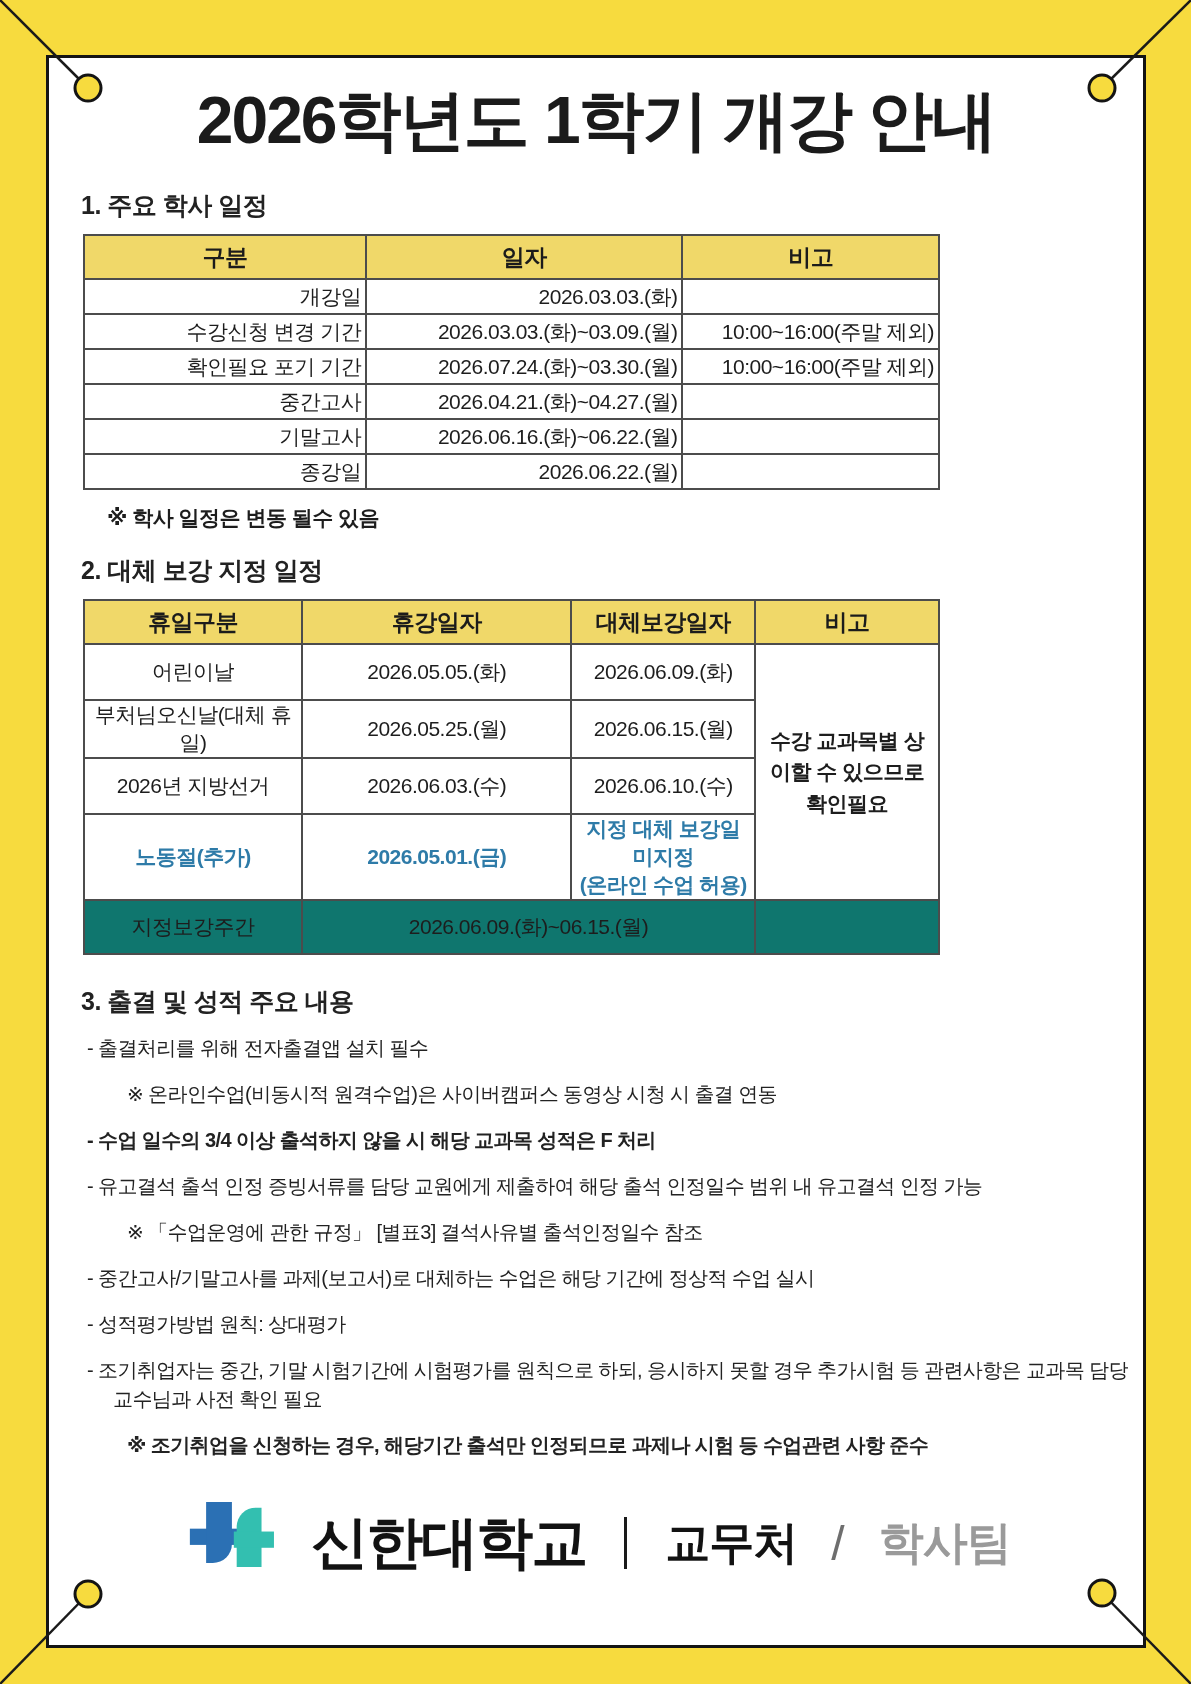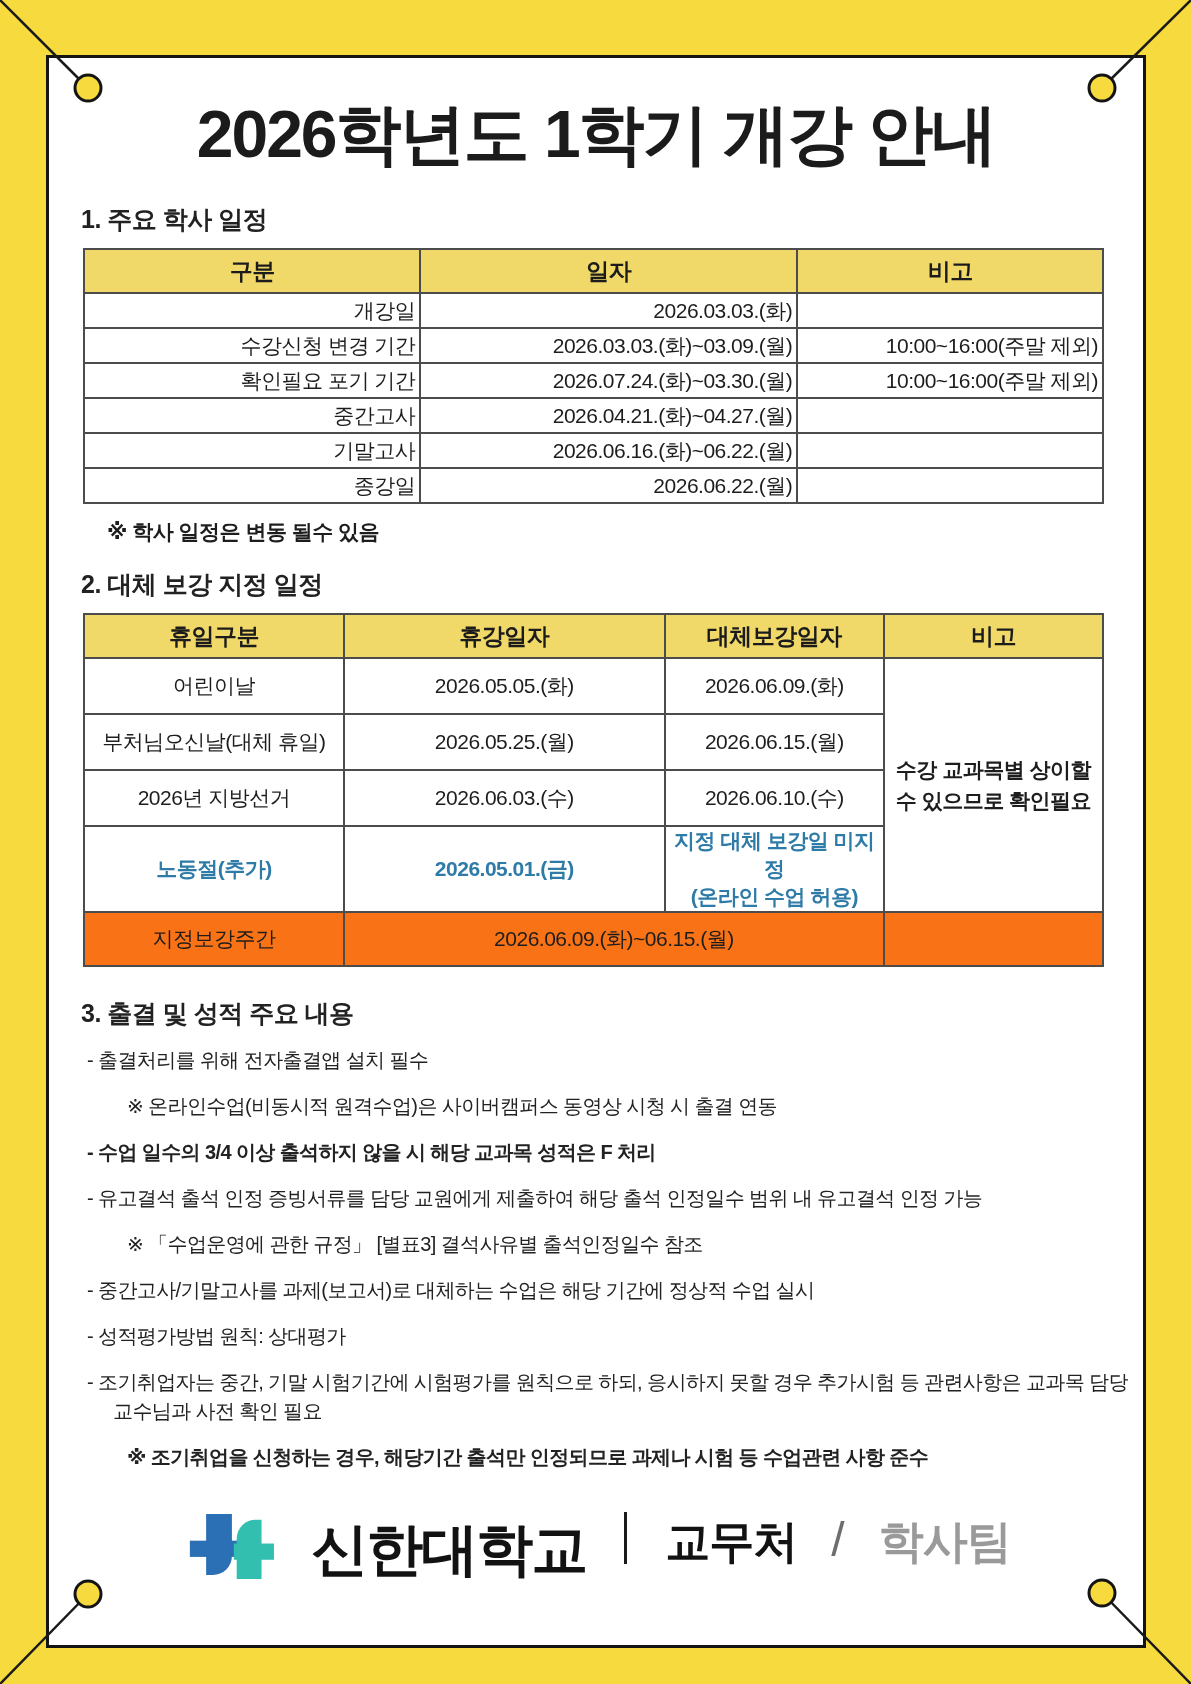--- a/index.html
+++ b/index.html
@@ -9,51 +9,51 @@
     font-family:"Liberation Sans","DejaVu Sans",sans-serif;
     color:#1d1d1d;
   }
   .panel{
     position:absolute;left:46px;top:55px;width:1100px;height:1593px;
     background:#ffffff;border:3px solid #141414;box-sizing:border-box;
   }
   .corners{position:absolute;left:0;top:0;width:1191px;height:1684px;pointer-events:none;}
   .content{position:relative;width:100%;height:100%;box-sizing:border-box;padding:0 24px;}
   .poster-title{
-    margin:32px 0 0 0;text-align:center;
+    margin:18px 0 0 0;text-align:center;
     font-size:66px;font-weight:900;letter-spacing:-2px;color:#1b1b1b;line-height:1.35;
   }
   .section-heading{
     font-size:25px;font-weight:600;color:#222;margin:24px 0 12px 8px;letter-spacing:-0.5px;
   }
   .h2{margin-top:22px;}
   .h3{margin-top:30px;margin-bottom:0;}
-  table{border-collapse:collapse;margin-left:10px;width:1021px;table-layout:fixed;}
+  table{border-collapse:collapse;margin-left:10px;width:857px;table-layout:fixed;}
   th,td{
     border:2px solid #4c4c4c;text-align:center;vertical-align:middle;
     font-size:21px;letter-spacing:-0.5px;padding:0 4px;box-sizing:border-box;
   }
   th{background:#F0D869;font-size:23px;font-weight:700;height:44px;color:#1b1b1b;}
   .t1 td{height:35px;text-align:right;}
   .t2 td{height:56px;}
   .t2 tr.labor td{height:68px;}
-  .t2 tr.gray td{height:54px;background:#f97316;}
+  .t2 tr.gray td{height:54px;background:#0f766e;}
   .blue{color:#2E7BA8;font-weight:700;}
   .remark-cell{font-weight:700;font-size:21px;line-height:1.5;text-align:center;}
   .footnote{margin:14px 0 0 34px;font-size:21px;font-weight:800;letter-spacing:-0.5px;}
   .notes{margin:16px 0 0 14px;width:1050px;}
   .note{
     font-size:20px;letter-spacing:-0.6px;line-height:1.45;color:#222;
     margin:12px 0 17px 0;padding-left:26px;text-indent:-26px;
   }
   .note.sub{padding-left:34px;text-indent:0;margin-left:6px;}
   .note.bold{font-weight:800;}
   .note.u{text-decoration:underline;text-underline-offset:5px;text-decoration-thickness:2px;}
   .logo-row{
-    margin-top:40px;display:flex;align-items:flex-start;justify-content:center;gap:32px;
+    margin-top:40px;display:flex;align-items:center;justify-content:center;gap:32px;
   }
   .logo-mark{width:98px;height:86px;flex:0 0 auto;}
   .logo-univ{font-size:57px;font-weight:900;letter-spacing:-2px;color:#121212;}
   .logo-bar{width:3px;height:52px;background:#1a1a1a;margin:0 6px;}
   .logo-dept{font-size:45px;font-weight:800;letter-spacing:-1px;color:#121212;}
   .logo-slash{font-size:48px;font-weight:400;color:#6e6e6e;margin:0 2px;}
   .logo-team{font-size:45px;font-weight:600;letter-spacing:-1px;color:#9a9a9a;}
 </style>
 </head>
 <body>

